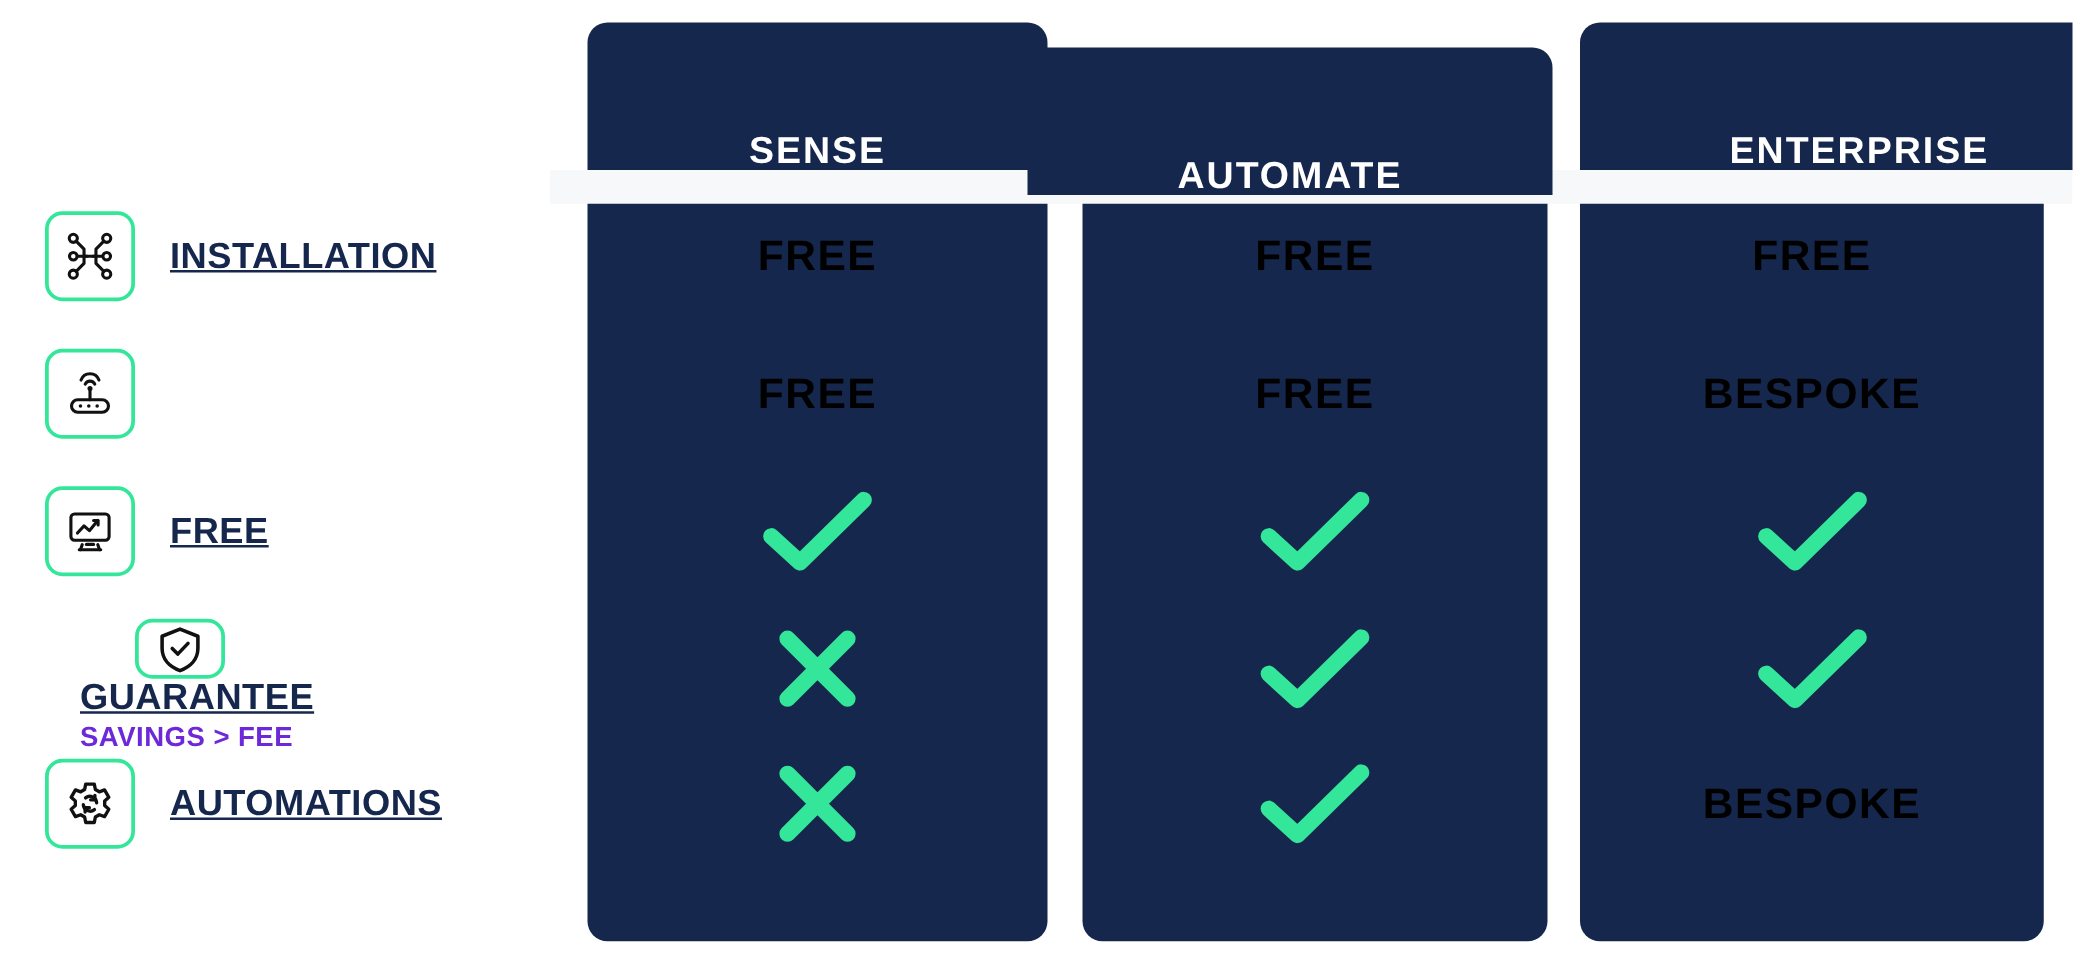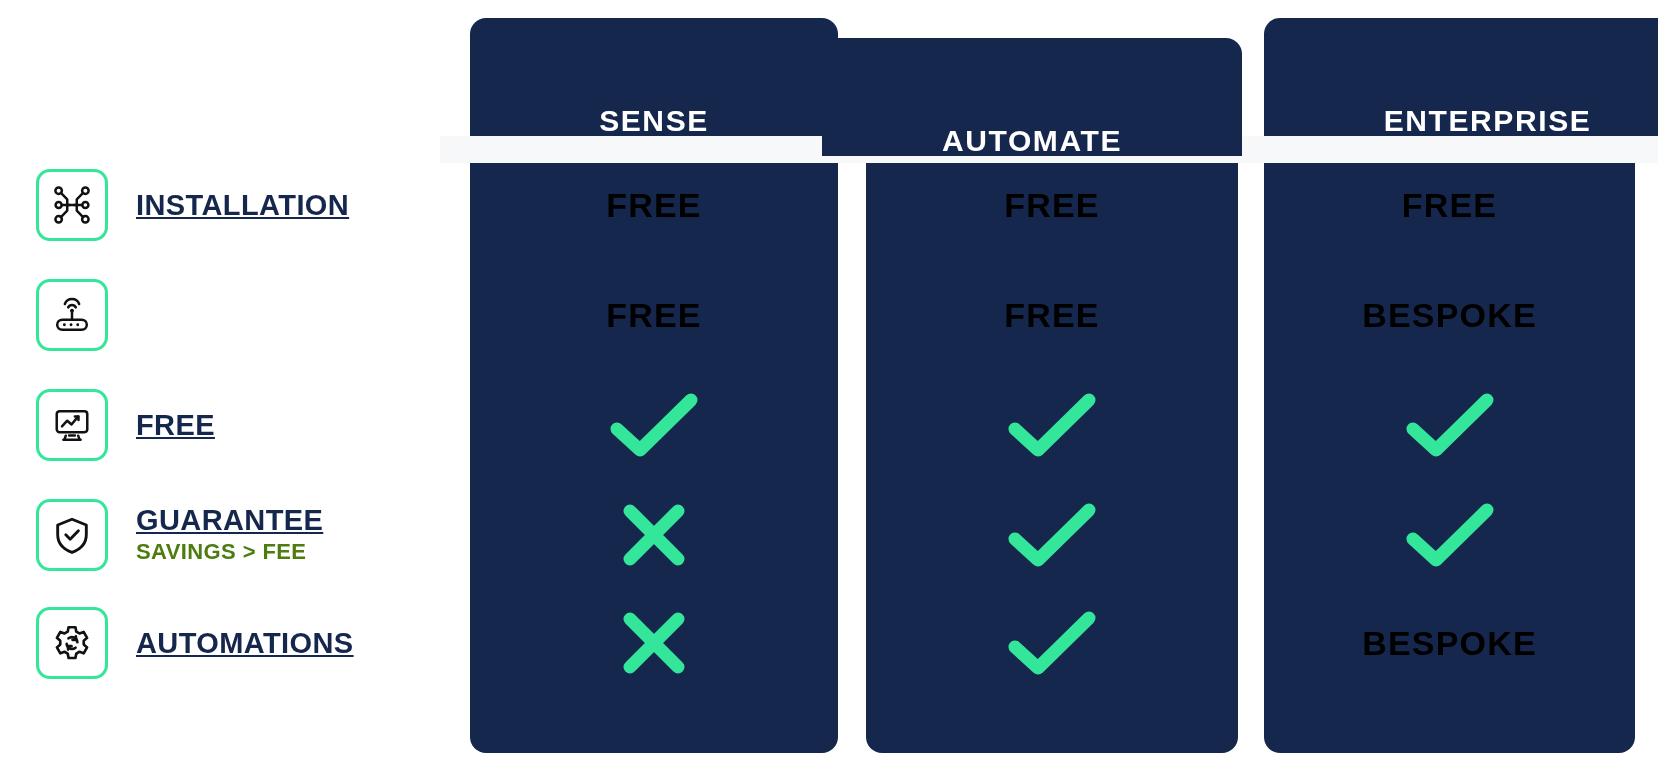--- a/index.html
+++ b/index.html
@@ -80,21 +80,21 @@
   .feature-title {
     color: #16274d;
     font-size: 29px;
     font-weight: 700;
     letter-spacing: 0.4px;
     line-height: 1.05;
     white-space: nowrap;
     text-decoration: underline;
   }
   .feature-sub {
-    color: #4d7c0f;
+    color: #6d28d9;
     font-size: 22px;
     font-weight: 700;
     letter-spacing: 0.4px;
     line-height: 1.25;
     margin-top: 3px;
     white-space: nowrap;
   }
 
   
   .cell {
@@ -177,21 +177,21 @@
       <path d="M25 13h3.8v3.8"></path>
       <path d="M19 33h6"></path>
       <path d="M13 37.5h18"></path>
       <path d="M15.5 33.2 14 37.5M28.5 33.2 30 37.5"></path>
     </svg>
       </div>
       <div class="feature-text">
         <div class="feature-title">FREE</div>
       </div>
     </div>
-    <div class="feature-row" style="top: 495px;">
+    <div class="feature-row" style="top: 495px; flex-direction: column;">
       <div class="icon-box">
     <svg width="42" height="42" viewBox="0 0 44 44" fill="none" stroke="#111111" stroke-width="3" stroke-linecap="round" stroke-linejoin="round">
       <path d="M22 5.5 7 11.5v10c0 9.2 6.3 15.6 15 18.8 8.7-3.2 15-9.6 15-18.8v-10L22 5.5Z"></path>
       <path d="m15.5 21.8 4.6 4.7 8.6-9"></path>
     </svg>
       </div>
       <div class="feature-text">
         <div class="feature-title">GUARANTEE</div>
         <div class="feature-sub">SAVINGS &gt; FEE</div>
       </div>

